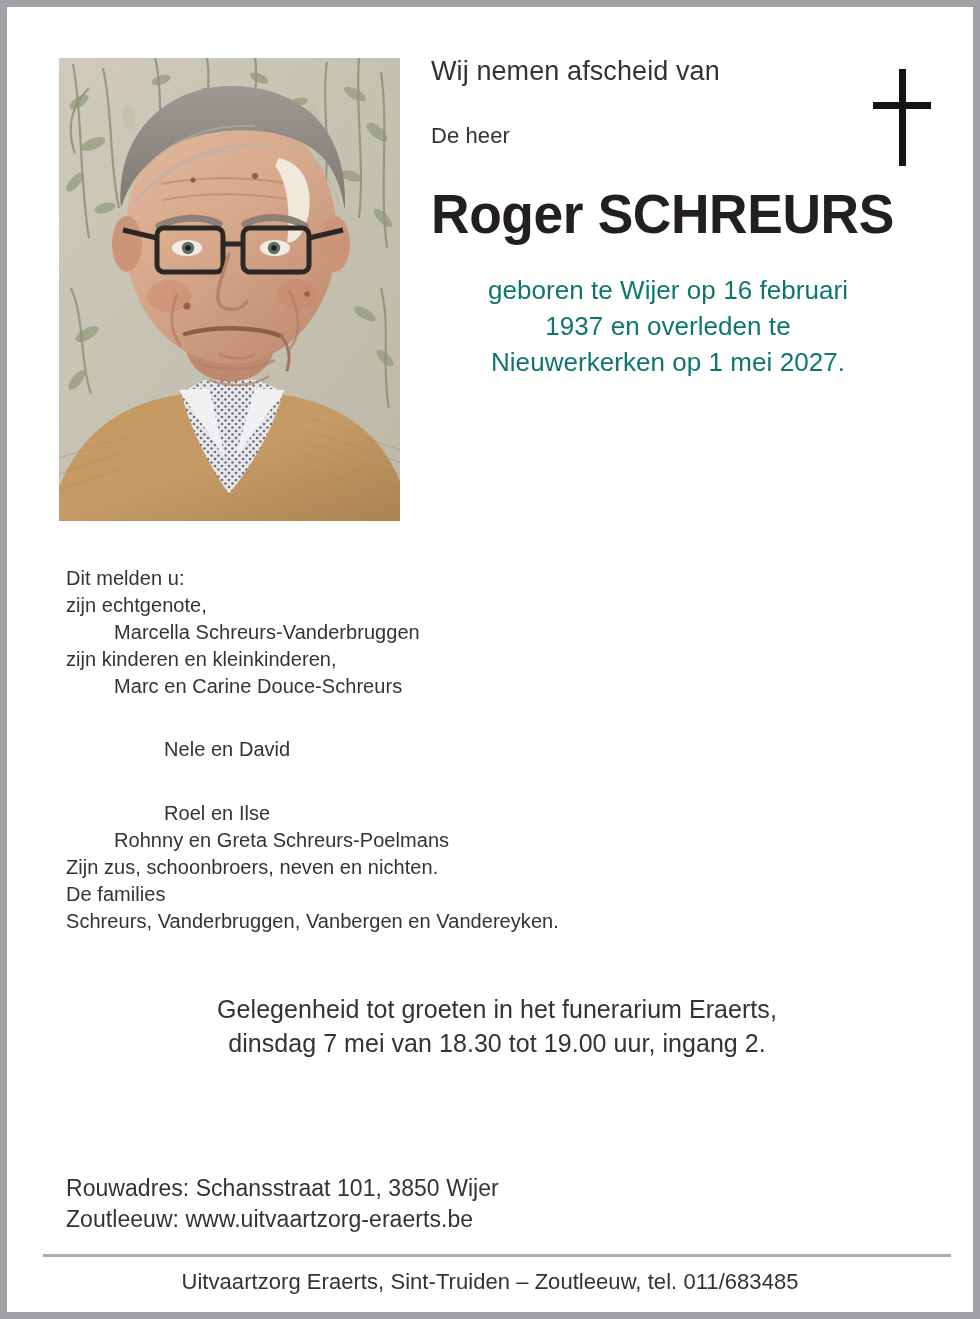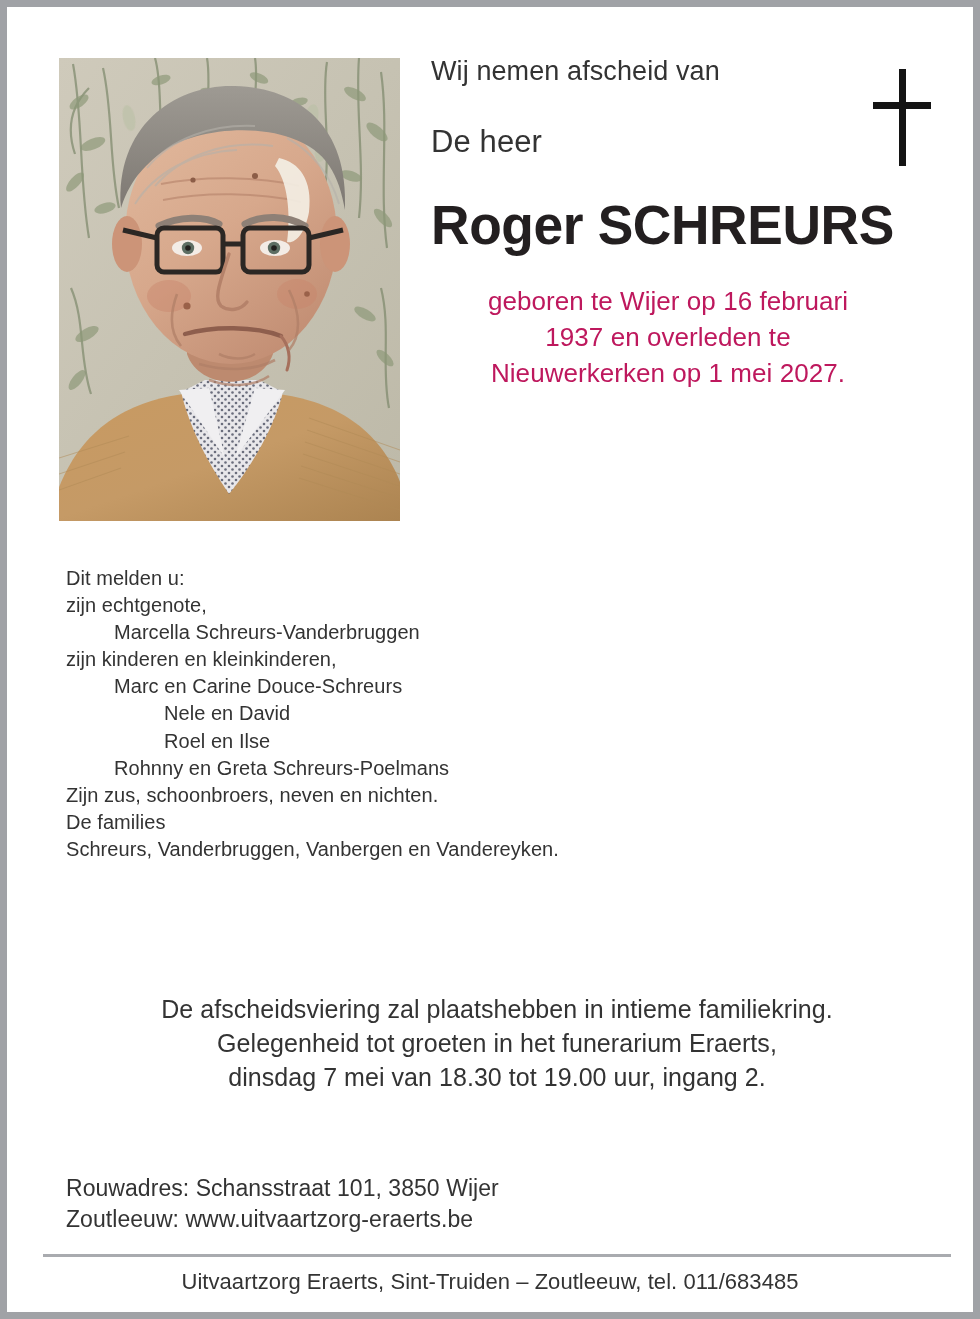--- a/index.html
+++ b/index.html
@@ -92,21 +92,21 @@
   }
   .line-intro {
     font-size: 27px;
     font-weight: 400;
     color: #333333;
     letter-spacing: 0.1px;
     margin: 0 0 14px 7px;
     line-height: 1.22;
   }
   .line-title {
-    font-size: 31px;
+    font-size: 22px;
     font-weight: 400;
     color: #333333;
     letter-spacing: 0.1px;
     margin: 35px 0 0 7px;
     line-height: 1.22;
   }
   .deceased-name {
     font-family: "Liberation Sans Narrow", "Liberation Sans", "DejaVu Sans Condensed", sans-serif;
     font-size: 55px;
     font-weight: 700;
@@ -128,21 +128,21 @@
     letter-spacing: -0.1px;
   }
   .spouse-block .spouse-line {
     display: block;
   }
   .birthdeath-block {
     margin: 31px 0 1px 0;
     text-align: center;
     font-size: 26px;
     font-weight: 400;
-    color: #be185d;
+    color: #0f766e;
     line-height: 1.38;
     letter-spacing: 0.05px;
   }
   .birthdeath-block .bd-line {
     display: block;
   }
 
   
   .family-block {
     position: absolute;
@@ -152,21 +152,21 @@
     font-size: 20px;
     color: #333333;
     line-height: 1.355;
     letter-spacing: 0.05px;
   }
   .family-block .fam-line {
     display: block;
     white-space: pre;
   }
   .family-block .fam-line.indent-1 { padding-left: 48px; }
-  .family-block .fam-line.indent-2 { padding-left: 98px; }
+  .family-block .fam-line.indent-2 { padding-left: 98px; margin-top: 36px; }
 
   
   .ceremony-block {
     position: absolute;
     left: 40px;
     top: 985px;
     width: 900px;
     text-align: center;
     font-size: 25px;
     color: #333333;
@@ -398,21 +398,20 @@
       <span class="fam-line indent-1">Marc en Carine Douce-Schreurs</span>
       <span class="fam-line indent-2">Nele en David</span>
       <span class="fam-line indent-2">Roel en Ilse</span>
       <span class="fam-line indent-1">Rohnny en Greta Schreurs-Poelmans</span>
       <span class="fam-line">Zijn zus, schoonbroers, neven en nichten.</span>
       <span class="fam-line">De families</span>
       <span class="fam-line">Schreurs, Vanderbruggen, Vanbergen en Vandereyken.</span>
     </div>
 
     <div class="ceremony-block">
-      <span class="cer-line">De afscheidsviering zal plaatshebben in intieme familiekring.</span>
       <span class="cer-line">Gelegenheid tot groeten in het funerarium Eraerts,</span>
       <span class="cer-line">dinsdag 7 mei van 18.30 tot 19.00 uur, ingang 2.</span>
     </div>
 
     <div class="contact-block">
       <span class="con-line">Rouwadres: Schansstraat 101, 3850 Wijer</span>
       <span class="con-line">Zoutleeuw: www.uitvaartzorg-eraerts.be</span>
     </div>
 
     <div class="footer-divider"></div>

